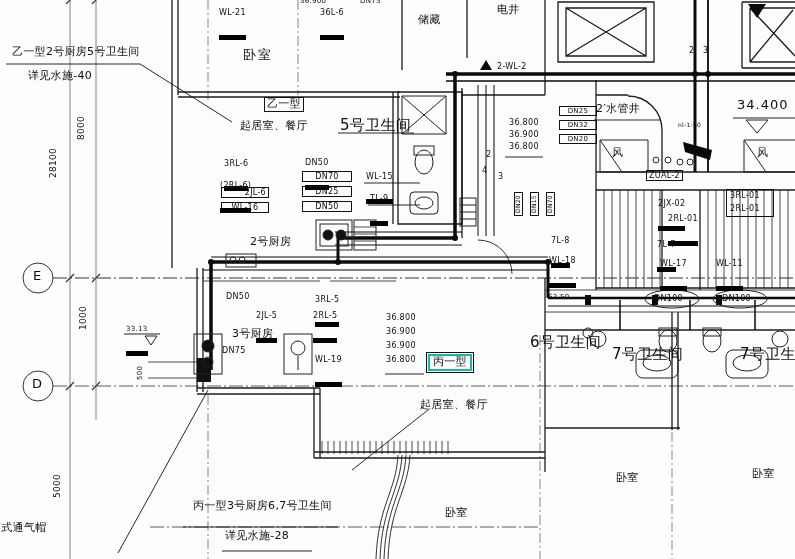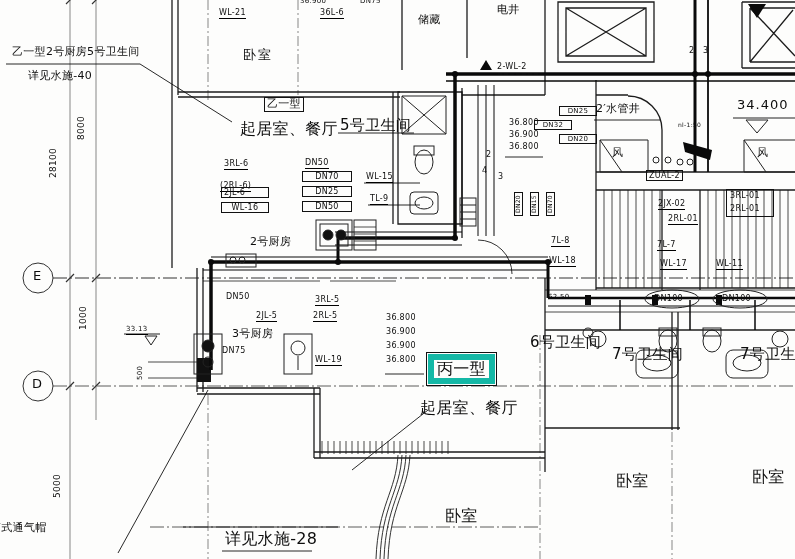--- a/index.html
+++ b/index.html
@@ -6,24 +6,24 @@
   #plan{
     position:relative;width:795px;height:559px;background:#fdfdfc;
     overflow:hidden;font-family:"DejaVu Sans",sans-serif;color:#111;
   }
   #plan svg{position:absolute;left:0;top:0;}
   .lbl{
     position:absolute;font:8px "DejaVu Sans",sans-serif;color:#0d0d0d;
     white-space:nowrap;line-height:1.15;letter-spacing:.3px;
   }
   .f6{font-size:6px}.f7{font-size:7px}.f9{font-size:9px}
-  .f10{font-size:15px}.f11{font-size:11px}.f12{font-size:16px}.f13{font-size:13px}
-  .ul{border-bottom:1px solid #000000;padding-bottom:1px}
+  .f10{font-size:15px}.f11{font-size:11px}.f12{font-size:11px}.f13{font-size:13px}
+  .ul{border-bottom:5px solid #000000;padding-bottom:18px}
   .bx{border:1px solid #111;padding:0 2px}
-  .bx2{border:6px solid #14b8a6;outline:1px solid #111;outline-offset:1px;padding:0 3px;background:#fdfdfc}
+  .bx2{border:2px solid #14b8a6;outline:1px solid #111;outline-offset:1px;padding:0 3px;background:#fdfdfc}
   .rot{transform:rotate(-90deg);transform-origin:0 0}
   .cjk{letter-spacing:2px}
 </style>
 </head>
 <body>
 
 <div id="plan">
 
 <svg width="795" height="559" viewBox="0 0 795 559">
 
@@ -189,20 +189,21 @@
     <path d="M183,527 H338"></path>
     <path d="M222,551 H312"></path>
     <path d="M385,374 H424"></path>
     <path d="M505,157 H543"></path>
     <path d="M498,74 H540" stroke-dasharray="4 2"></path>
   </g>
 </svg>
 
   <span class="lbl f11" style="left:12px;top:46px">乙一型2号厨房5号卫生间</span>
   <span class="lbl f11" style="left:28px;top:70px">详见水施-40</span>
+  <span class="lbl f12" style="left:193px;top:500px">丙一型3号厨房6,7号卫生间</span>
   <span class="lbl f12" style="left:225px;top:530px">详见水施-28</span>
   <span class="lbl f11" style="left:-10px;top:522px">筒式通气帽</span>
 
   <span class="lbl f13" style="left:33px;top:269px">E</span>
   <span class="lbl f13" style="left:32px;top:377px">D</span>
 
   <span class="lbl f9 rot" style="left:48px;top:178px">28100</span>
   <span class="lbl f9 rot" style="left:76px;top:140px">8000</span>
   <span class="lbl f9 rot" style="left:78px;top:330px">1000</span>
   <span class="lbl f9 rot" style="left:52px;top:498px">5000</span>
@@ -225,21 +226,21 @@
   <span class="lbl f12" style="left:616px;top:472px">卧室</span>
   <span class="lbl f12" style="left:752px;top:468px">卧室</span>
   <span class="lbl f11" style="left:596px;top:103px">2′水管井</span>
   <span class="lbl f11" style="left:612px;top:147px">风</span>
   <span class="lbl f11" style="left:757px;top:147px">风</span>
 
   <span class="lbl ul" style="left:219px;top:8px">WL-21</span>
   <span class="lbl ul" style="left:320px;top:8px">36L-6</span>
   <span class="lbl ul" style="left:224px;top:159px">3RL-6</span>
   <span class="lbl ul" style="left:220px;top:181px">(2RL-6)</span>
-  <span class="lbl bx" style="left:221px;top:187px;width:42px;text-align:left">2JL-6</span>
+  <span class="lbl bx" style="left:221px;top:187px;width:42px;text-align:right">2JL-6</span>
   <span class="lbl bx" style="left:221px;top:202px;width:42px;text-align:center">WL-16</span>
   <span class="lbl ul" style="left:366px;top:172px">WL-15</span>
   <span class="lbl ul" style="left:370px;top:194px">TL-9</span>
   <span class="lbl" style="left:497px;top:62px">2-WL-2</span>
   <span class="lbl bx" style="left:646px;top:170px">ZUAL-2</span>
   <span class="lbl ul" style="left:658px;top:199px">2JX-02</span>
   <span class="lbl ul" style="left:668px;top:214px">2RL-01</span>
   <span class="lbl bx" style="left:726px;top:189px;width:42px;text-align:center;height:26px"></span>
   <span class="lbl" style="left:730px;top:191px">3RL-01</span>
   <span class="lbl" style="left:730px;top:204px">2RL-01</span>
@@ -257,21 +258,21 @@
   <span class="lbl" style="left:703px;top:46px">3</span>
   <span class="lbl" style="left:486px;top:150px">2</span>
   <span class="lbl" style="left:482px;top:166px">4</span>
   <span class="lbl" style="left:498px;top:172px">3</span>
 
   <span class="lbl ul" style="left:305px;top:158px">DN50</span>
   <span class="lbl bx" style="left:302px;top:171px;width:44px;text-align:center">DN70</span>
   <span class="lbl bx" style="left:302px;top:186px;width:44px;text-align:center">DN25</span>
   <span class="lbl bx" style="left:302px;top:201px;width:44px;text-align:center">DN50</span>
   <span class="lbl f7 bx" style="left:559px;top:106px;width:32px;text-align:center">DN25</span>
-  <span class="lbl f7 bx" style="left:534px;top:120px;width:32px;text-align:center">DN32</span>
+  <span class="lbl f7 bx" style="left:559px;top:120px;width:32px;text-align:center">DN32</span>
   <span class="lbl f7 bx" style="left:559px;top:134px;width:32px;text-align:center">DN20</span>
   <span class="lbl f6 bx rot" style="left:514px;top:216px">DN20</span>
   <span class="lbl f6 bx rot" style="left:530px;top:216px">DN15</span>
   <span class="lbl f6 bx rot" style="left:546px;top:216px">DN70</span>
   <span class="lbl" style="left:226px;top:292px">DN50</span>
   <span class="lbl" style="left:222px;top:346px">DN75</span>
   <span class="lbl f7" style="left:360px;top:-3px">DN75</span>
   <span class="lbl" style="left:654px;top:294px">DN100</span>
   <span class="lbl" style="left:722px;top:294px">DN100</span>
 

